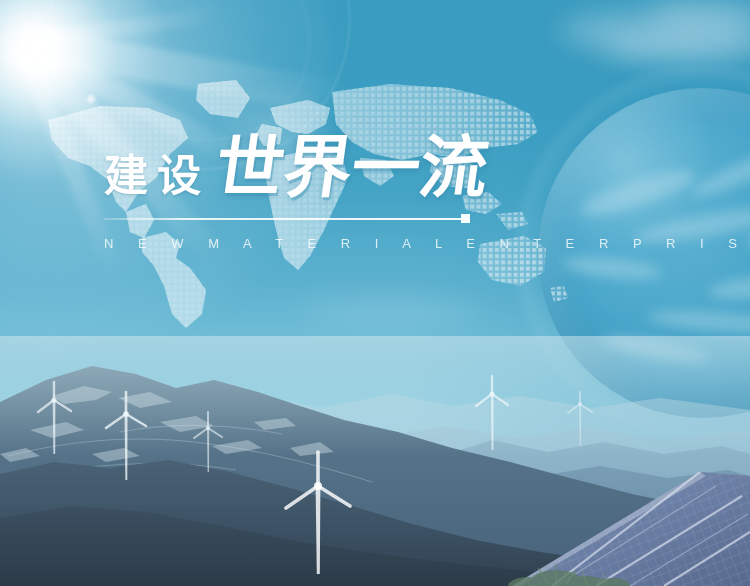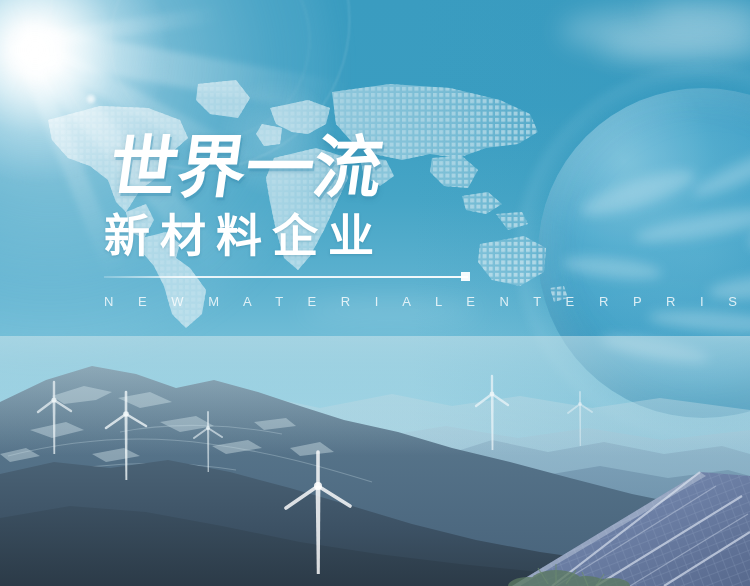--- a/index.html
+++ b/index.html
@@ -344,23 +344,23 @@
           </g>
         </mask>
       </defs>
       <rect width="545" height="270" fill="url(#dots)" mask="url(#continents)" opacity="0.95"></rect>
       <rect width="545" height="270" fill="url(#mapFade)" mask="url(#continents)" style="mix-blend-mode:destination-in"></rect>
     </svg>
   </div>
 
   <div class="headline">
     <div class="line1">
+      <span class="t-build">建设</span>
       <span class="t-world">世界一流</span>
     </div>
-    <div class="line2">新材料企业</div>
     <div class="divider">
       <span class="divider-cap"></span>
     </div>
     <div class="subtitle">N E W   M A T E R I A L   E N T E R P R I S E</div>
   </div>
 
   <div class="landscape">
     <svg viewBox="0 0 750 250" preserveAspectRatio="none" aria-hidden="true">
       <defs>
         <linearGradient id="far1" x1="0" y1="0" x2="0" y2="1">

